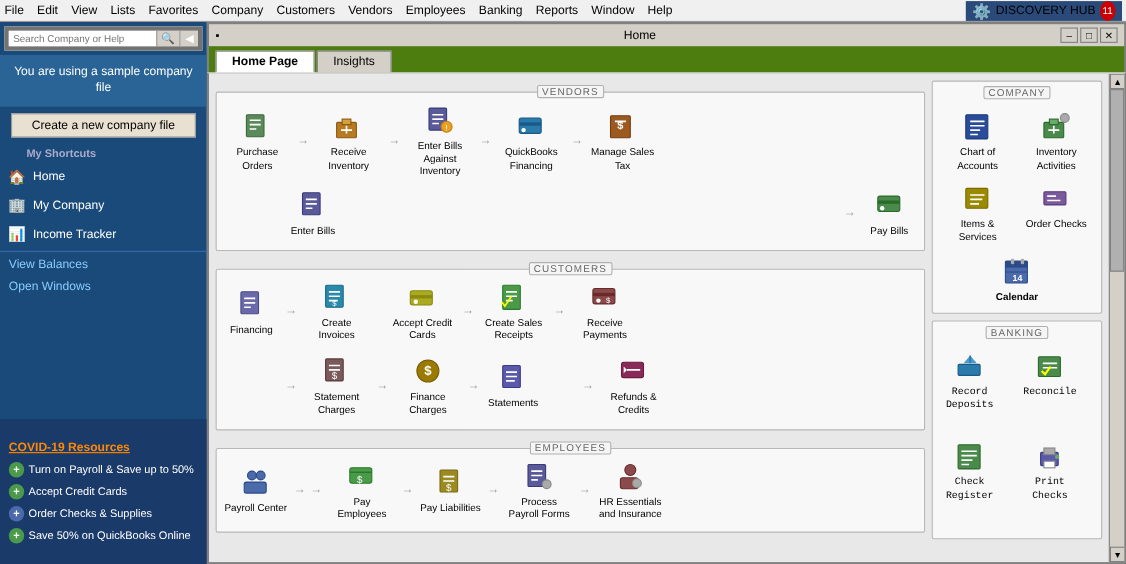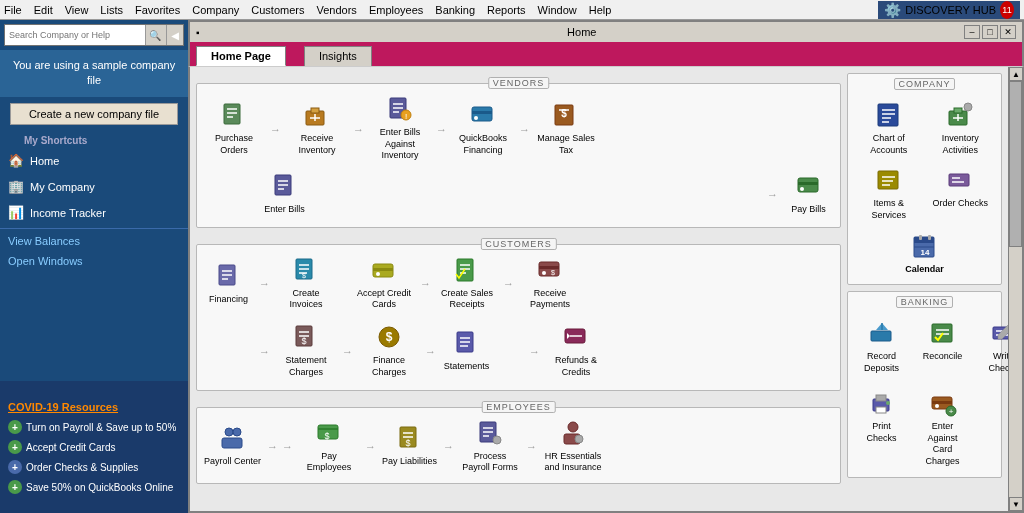--- a/index.html
+++ b/index.html
@@ -7,21 +7,21 @@
 
     
     .menubar { background: #f0f0f0; border-bottom: 1px solid #999; display: flex; align-items: center; height: 20px; padding: 0 4px; gap: 12px; }
     .menubar span { font-size: 11px; cursor: pointer; color: #000; }
 
     
     .main-layout { display: flex; flex: 1; overflow: hidden; }
 
     
     .sidebar { width: 188px; background: #1a4a7a; display: flex; flex-direction: column; overflow: hidden; flex-shrink: 0; }
-    .sidebar-search { background: #fff; margin: 4px; display: flex; align-items: center; border: 1px solid #737373; height: 22px; }
+    .sidebar-search { background: #fff; margin: 4px; display: flex; align-items: center; border: 4px solid #737373; height: 22px; }
     .sidebar-search input { border: none; outline: none; font-size: 10px; flex: 1; padding: 2px 4px; }
     .sidebar-search button { background: #d4d0c8; border: none; border-left: 1px solid #999; cursor: pointer; padding: 0 4px; height: 100%; font-size: 10px; }
     .sidebar-arrow { background: #a0a0a0; border: none; cursor: pointer; padding: 0 4px; height: 100%; color: #fff; font-size: 10px; }
 
     .sidebar-sample { background: #2a6496; color: #fff; text-align: center; padding: 8px 10px; font-size: 11px; line-height: 1.4; }
     .sidebar-create-btn { background: #e8e0d0; border: 1px solid #999; margin: 6px 10px; padding: 4px 8px; font-size: 11px; cursor: pointer; text-align: center; color: #000; }
 
     .sidebar-section-title { color: #aac; font-size: 10px; font-weight: bold; padding: 4px 24px 2px; text-transform: none; }
     .sidebar-item { display: flex; align-items: center; gap: 6px; padding: 5px 8px; color: #fff; cursor: pointer; font-size: 11px; }
     .sidebar-item .icon { width: 16px; height: 16px; display: inline-flex; align-items: center; justify-content: center; font-size: 13px; }
@@ -39,21 +39,21 @@
     
     .content-area { flex: 1; display: flex; flex-direction: column; overflow: hidden; }
 
     
     .window-titlebar { background: #d4d0c8; border: 2px solid #808080; border-bottom: none; display: flex; align-items: center; justify-content: space-between; padding: 2px 6px; height: 22px; }
     .window-title { font-size: 11px; color: #000; text-align: center; flex: 1; }
     .window-controls { display: flex; gap: 2px; }
     .window-control { width: 16px; height: 14px; border: 1px solid #808080; background: #d4d0c8; cursor: pointer; display: flex; align-items: center; justify-content: center; font-size: 9px; }
 
     
-    .tabs-bar { background: #be185d; border-left: 2px solid #808080; border-right: 2px solid #808080; padding: 4px 6px 0; display: flex; gap: 18px; }
+    .tabs-bar { background: #4d7c0f; border-left: 2px solid #808080; border-right: 2px solid #808080; padding: 4px 6px 0; display: flex; gap: 2px; }
     .tab { padding: 3px 14px; font-size: 11px; cursor: pointer; border: 1px solid #808080; border-bottom: none; background: #d4d0c8; color: #000; }
     .tab.active { background: #fff; border-bottom: 1px solid #fff; font-weight: bold; }
 
     
     .flow-area { flex: 1; display: flex; flex-direction: column; gap: 6px; }
     .company-panel { width: 155px; flex-shrink: 0; }
     .section-label { position: absolute; top: -7px; left: 50%; transform: translateX(-50%); background: #f5f5f5; padding: 0 4px; font-size: 9px; color: #666; letter-spacing: 1px; text-transform: uppercase; white-space: nowrap; border: 1px solid #b0b0b0; border-radius: 2px; }
 
     .company-section-label { font-size: 9px; color: #666; letter-spacing: 1px; text-transform: uppercase; text-align: center; background: #f5f5f5; border: 1px solid #b0b0b0; padding: 0 4px; margin: 0 auto 4px; display: table; border-radius: 2px; }
     .banking-section-label { font-size: 9px; color: #666; letter-spacing: 1px; text-transform: uppercase; text-align: center; background: #f5f5f5; border: 1px solid #b0b0b0; padding: 0 4px; margin: 0 auto 4px; display: table; border-radius: 2px; }
@@ -545,21 +545,21 @@
                       <text x="14" y="23" font-size="8" text-anchor="middle" fill="#fff">14</text>
                     </svg>
                 </div>
                 <span class="flow-label">Calendar</span>
               </div>
             </div>
           </div>
 
           <div style="border:1px solid #b8b8b8; background:#f8f8f8; border-radius:2px; padding:4px;">
             <div class="banking-section-label">BANKING</div>
-            <div style="display:grid; grid-template-columns:1fr 1fr 1fr 1fr; gap:6px; padding:2px;">
+            <div style="display:grid; grid-template-columns:1fr 1fr 1fr; gap:18px; padding:2px;font-family:Liberation Mono, monospace;">
 
               <div class="flow-item">
                 <div class="flow-icon">
                   <svg width="28" height="28" viewBox="0 0 28 28">
                       <rect x="3" y="12" width="20" height="10" rx="1" fill="#2a7aaa" stroke="#1a5a8a" stroke-width="1"></rect>
                       <path d="M14 4 L20 11 L8 11 Z" fill="#4a9acc"></path>
                       <line x1="14" y1="4" x2="14" y2="11" stroke="#2a7aaa" stroke-width="1.5"></line>
                     </svg>
                 </div>
                 <span class="flow-label">Record Deposits</span>

